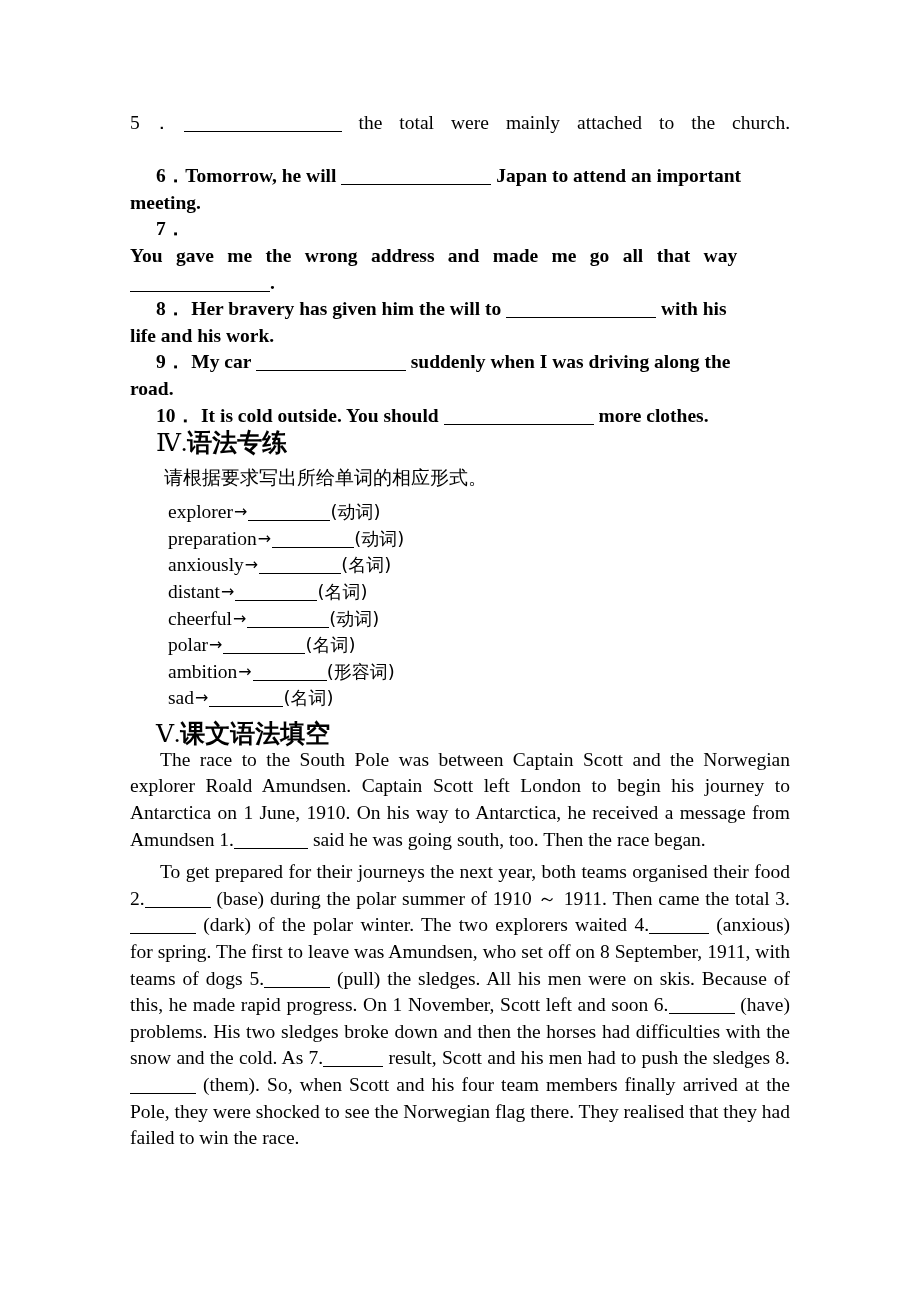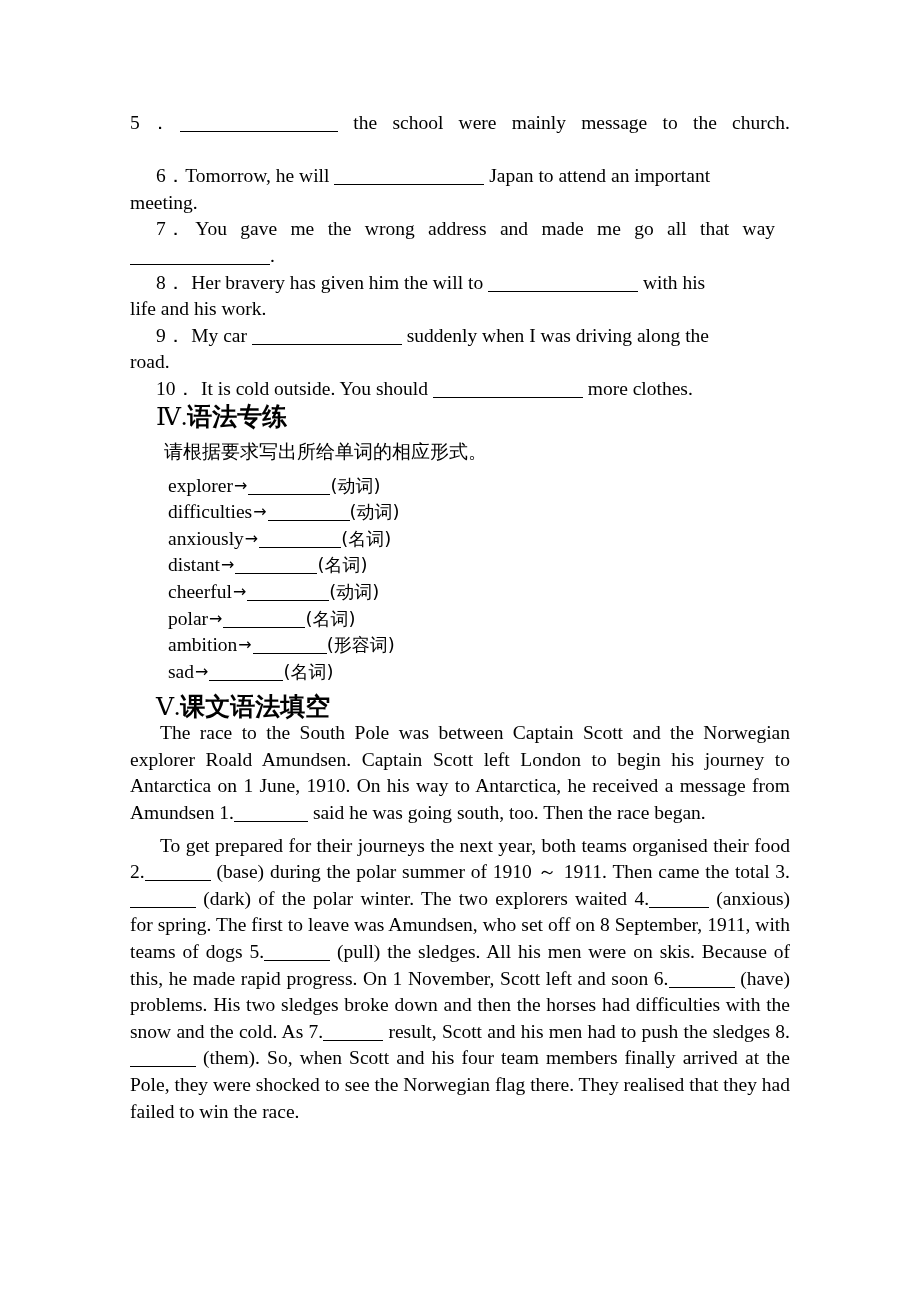--- a/index.html
+++ b/index.html
@@ -34,20 +34,21 @@
     text-align: justify;
     text-justify: inter-word;
     margin: 0;
     letter-spacing: 0;
   }
   .p.indent {
     text-indent: 30px;
   }
   .p.nojust {
     text-align: left;
+    font-weight: bold;
   }
 
   
   .jfull::after {
     content: "";
     display: inline-block;
     width: 100%;
   }
 
   
@@ -117,41 +118,41 @@
   }
 </style>
 </head>
 <body>
 
 <div class="page">
  <div class="content">
 
   <div>
 
-    <p class="p jfull"><span class="num">5．</span><span class="blank b-xl"></span><span> the school were mainly message to the church.</span></p>
+    <p class="p jfull"><span class="num">5．</span><span class="blank b-xl"></span><span> the total were mainly attached to the church.</span></p>
 
     <p class="p nojust"><span style="display:inline-block;width:100%;"><span style="display:inline-block;text-indent:26px;"><span>6．</span></span><span>Tomorrow, he will </span><span class="blank b-lg"></span><span> Japan to attend an important</span></span><span>meeting.</span></p>
 
     <p class="p nojust"><span style="display:block;"><span style="display:inline-block;width:26px;"></span><span>7．</span><span style="display:inline-block;width:10px;"></span><span style="display:inline-block;word-spacing:8.5px;">You gave me the wrong address and made me go all that way</span></span><span class="blank b-md"></span><span>.</span></p>
 
     <p class="p nojust"><span style="display:block;"><span style="display:inline-block;width:26px;"></span><span>8．</span><span style="display:inline-block;width:6px;"></span><span>Her bravery has given him the will to </span><span class="blank b-lg"></span><span> with his</span></span><span>life and his work.</span></p>
 
     <p class="p nojust"><span style="display:block;"><span style="display:inline-block;width:26px;"></span><span>9．</span><span style="display:inline-block;width:6px;"></span><span>My car </span><span class="blank b-lg"></span><span> suddenly when I was driving along the</span></span><span>road.</span></p>
 
     <p class="p nojust"><span style="display:inline-block;width:26px;"></span><span>10．</span><span style="display:inline-block;width:6px;"></span><span>It is cold outside. You should </span><span class="blank b-lg"></span><span> more clothes.</span></p>
 
   </div>
 
   <p class="heading"><span class="rn">Ⅳ</span><span class="rn">.</span><span class="cjk">语法专练</span></p>
 
   <p class="instruction">请根据要求写出所给单词的相应形式。</p>
 
   <ul class="wordlist">
     <li><span>explorer</span><span class="arrow">→</span><span class="wl-blank" style="width:82px"></span><span class="pos">(动词)</span></li>
-    <li><span>difficulties</span><span class="arrow">→</span><span class="wl-blank" style="width:82px"></span><span class="pos">(动词)</span></li>
+    <li><span>preparation</span><span class="arrow">→</span><span class="wl-blank" style="width:82px"></span><span class="pos">(动词)</span></li>
     <li><span>anxiously</span><span class="arrow">→</span><span class="wl-blank" style="width:82px"></span><span class="pos">(名词)</span></li>
     <li><span>distant</span><span class="arrow">→</span><span class="wl-blank" style="width:82px"></span><span class="pos">(名词)</span></li>
     <li><span>cheerful</span><span class="arrow">→</span><span class="wl-blank" style="width:82px"></span><span class="pos">(动词)</span></li>
     <li><span>polar</span><span class="arrow">→</span><span class="wl-blank" style="width:82px"></span><span class="pos">(名词)</span></li>
     <li><span>ambition</span><span class="arrow">→</span><span class="wl-blank" style="width:74px"></span><span class="pos">(形容词)</span></li>
     <li><span>sad</span><span class="arrow">→</span><span class="wl-blank" style="width:74px"></span><span class="pos">(名词)</span></li>
   </ul>
 
   <p class="heading"><span class="rn">Ⅴ</span><span class="rn">.</span><span class="cjk">课文语法填空</span></p>
 

